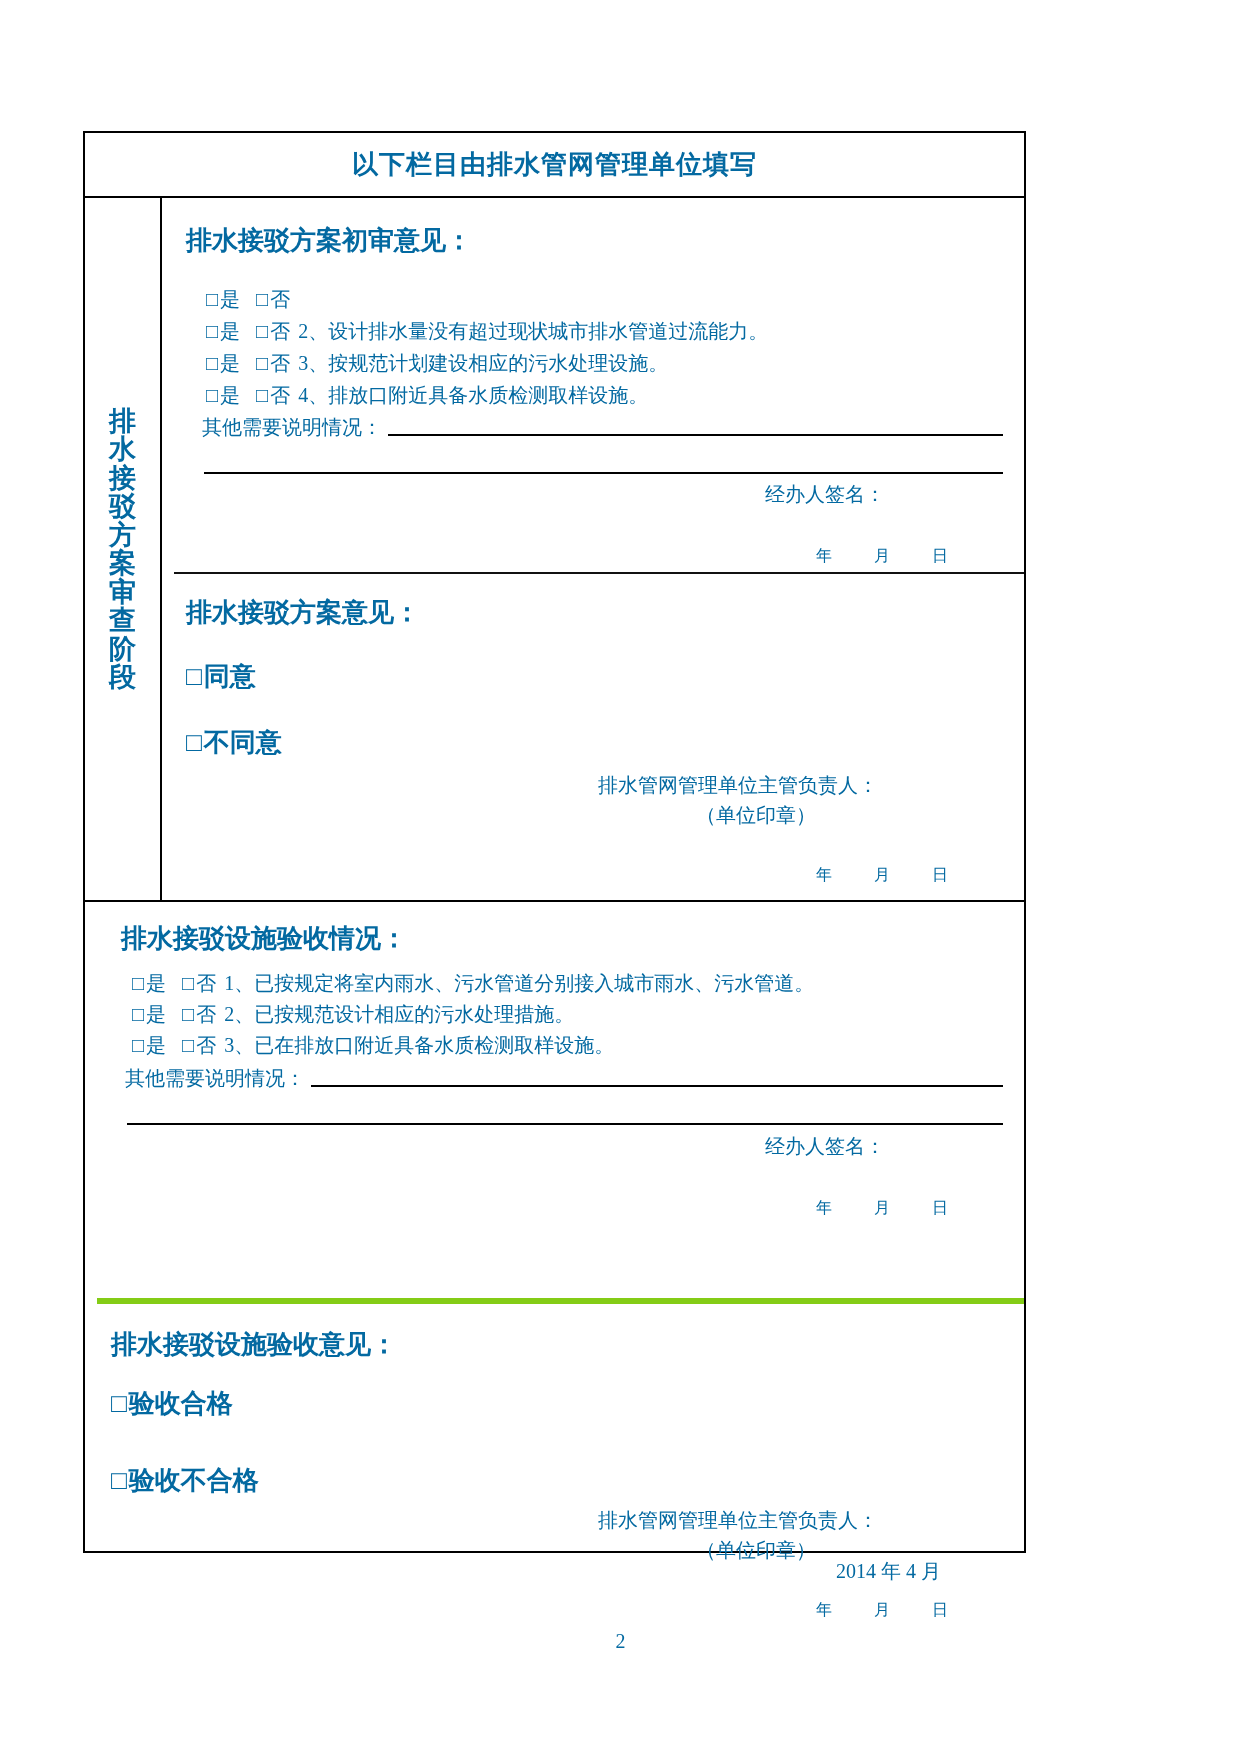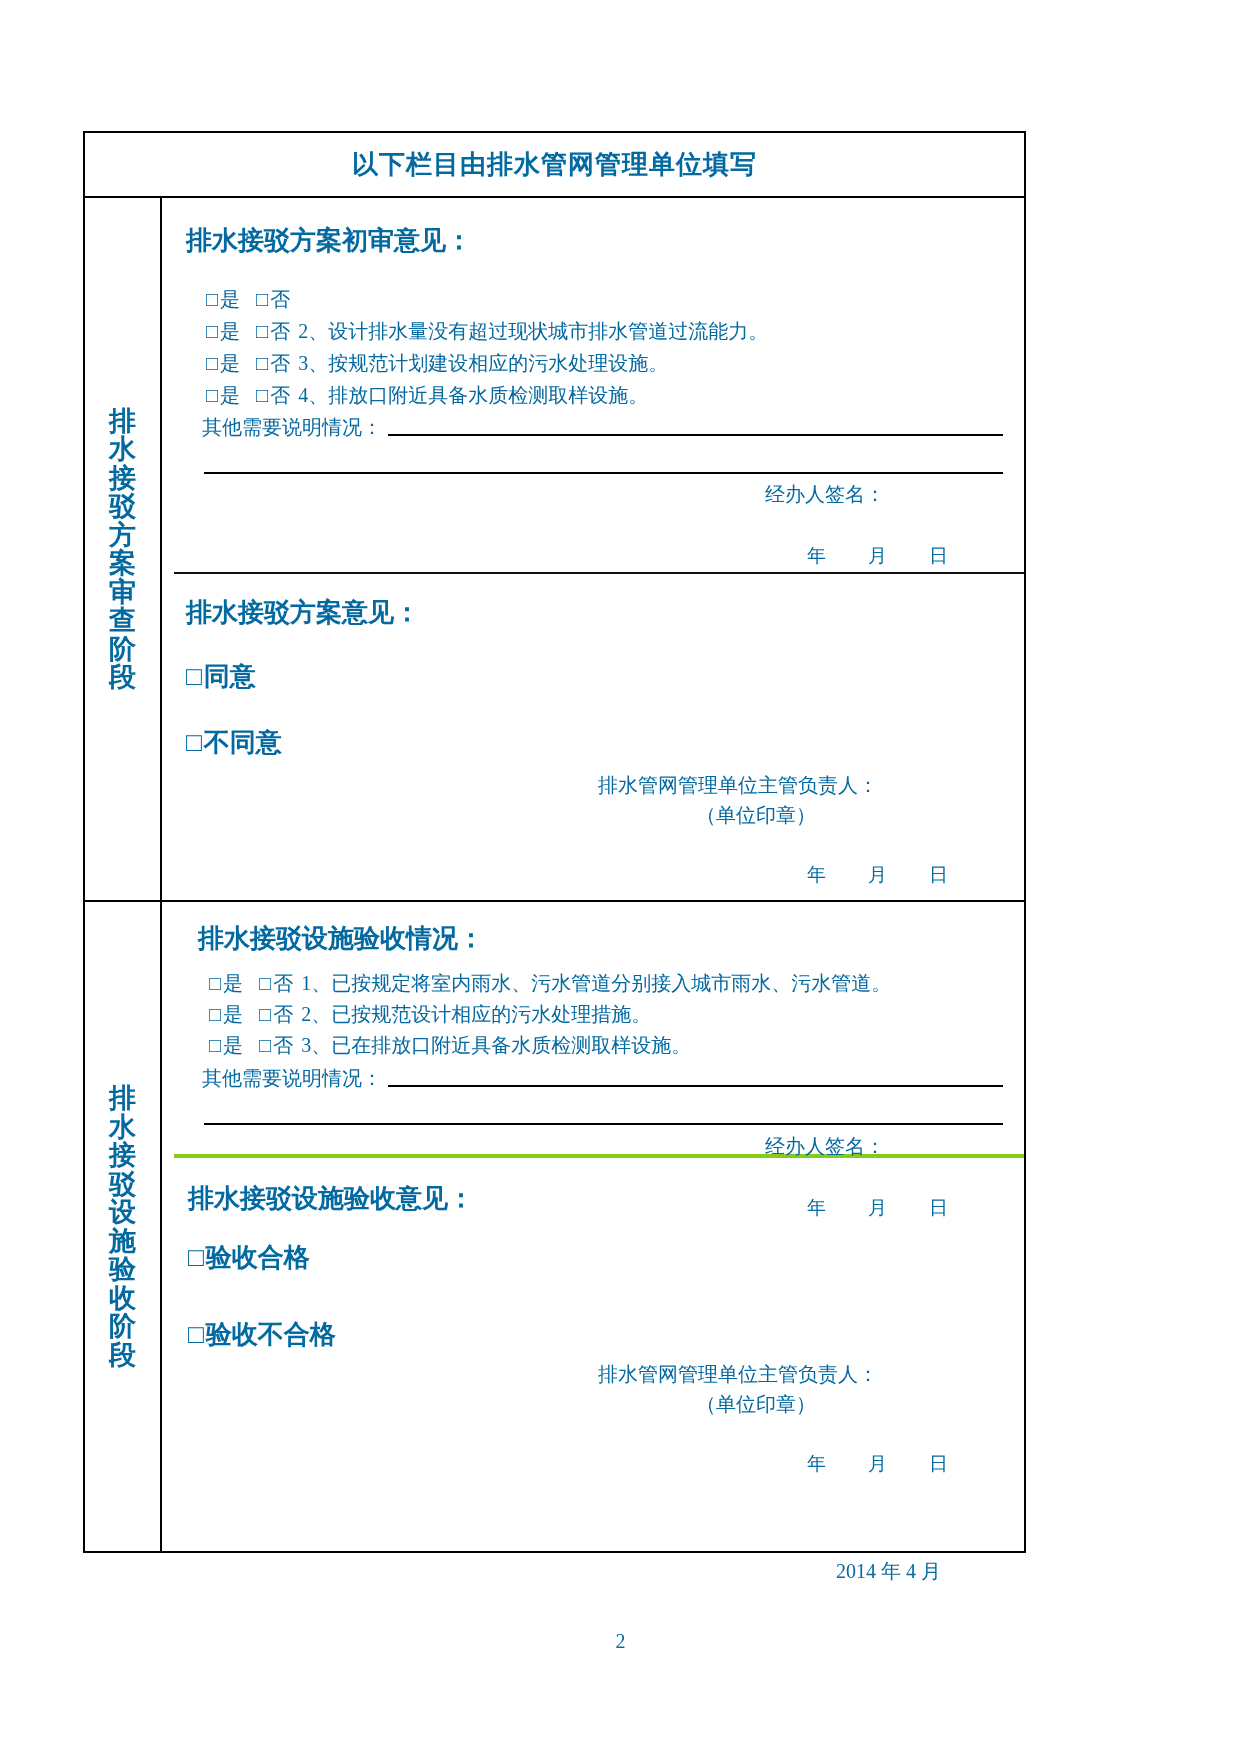--- a/index.html
+++ b/index.html
@@ -26,40 +26,40 @@
   }
   .stage-label{
     width:28px;font-family:"Liberation Sans","DejaVu Sans",sans-serif;
     font-weight:bold;font-size:27px;line-height:28.5px;text-align:center;
     word-break:break-all;
   }
   .stage-content{flex:1 1 auto;display:flex;flex-direction:column;position:relative;padding-left:12px;}
   .section{position:relative;}
   .section.upper1{height:376px;border-bottom:2px solid #111;box-sizing:border-box;}
   .section.lower1{flex:1 1 auto;}
-  .section.upper2{height:256px;border-bottom:4px solid #84cc16;box-sizing:border-box;}
+  .section.upper2{height:402px;border-bottom:6px solid #84cc16;box-sizing:border-box;}
   .section.lower2{flex:1 1 auto;}
   .abs{position:absolute;}
   .sec-heading{
     font-family:"Liberation Sans","DejaVu Sans",sans-serif;
     font-weight:bold;font-size:26px;line-height:32px;white-space:nowrap;
   }
   .items{position:absolute;}
   .cb-row{display:flex;align-items:baseline;white-space:nowrap;font-size:20px;}
   .items .cb-row{height:32px;}
   .items2 .cb-row{height:31px;}
   .cb{display:inline-block;cursor:default;}
   .cb.yes{margin-right:16px;}
   .cb.no{margin-right:8px;}
   .cb-box{display:inline;margin-right:2px;}
   .other-line{display:flex;font-size:20px;line-height:26px;}
   .other-line .fill-line{flex:1 1 auto;border-bottom:2px solid #000;margin-bottom:4px;margin-left:6px;}
   .blank-line{height:0;border-bottom:2px solid #000;}
   .signer,.approver,.seal{font-size:20px;line-height:26px;white-space:nowrap;}
-  .date-row{font-size:19px;line-height:26px;white-space:nowrap;text-align:right;}
+  .date-row{font-size:16px;line-height:26px;white-space:nowrap;text-align:right;}
   .date-row span + span{margin-left:42px;}
   .option{
     font-family:"Liberation Sans","DejaVu Sans",sans-serif;
     font-weight:bold;font-size:26px;line-height:32px;white-space:nowrap;cursor:default;
   }
   .footer-date{position:absolute;top:1558px;right:300px;font-size:20px;}
   .page-number{position:absolute;top:1630px;left:0;right:0;text-align:center;font-size:20px;}
 </style>
 </head>
 <body>
@@ -130,23 +130,20 @@
 
           <div class="abs date-row" style="top:288px;left:0;right:76px;">
             <span>年</span><span>月</span><span>日</span>
           </div>
         </div>
 
       </div>
     </div>
 
     <div class="stage-row second">
-      <div class="stage-label-cell">
-        <div class="stage-label">排水接驳设施验收阶段</div>
-      </div>
       <div class="stage-content">
 
         <div class="section upper2">
           <div class="abs sec-heading" style="top:20px;left:24px;">排水接驳设施验收情况：</div>
 
           <div class="items items2" style="top:68px;left:35px;right:10px;">
             <div class="cb-row">
               <span class="cb yes"><span class="cb-box">□</span><span>是</span></span>
               <span class="cb no"><span class="cb-box">□</span><span>否</span></span>
               <span class="item-text">1、已按规定将室内雨水、污水管道分别接入城市雨水、污水管道。</span>

